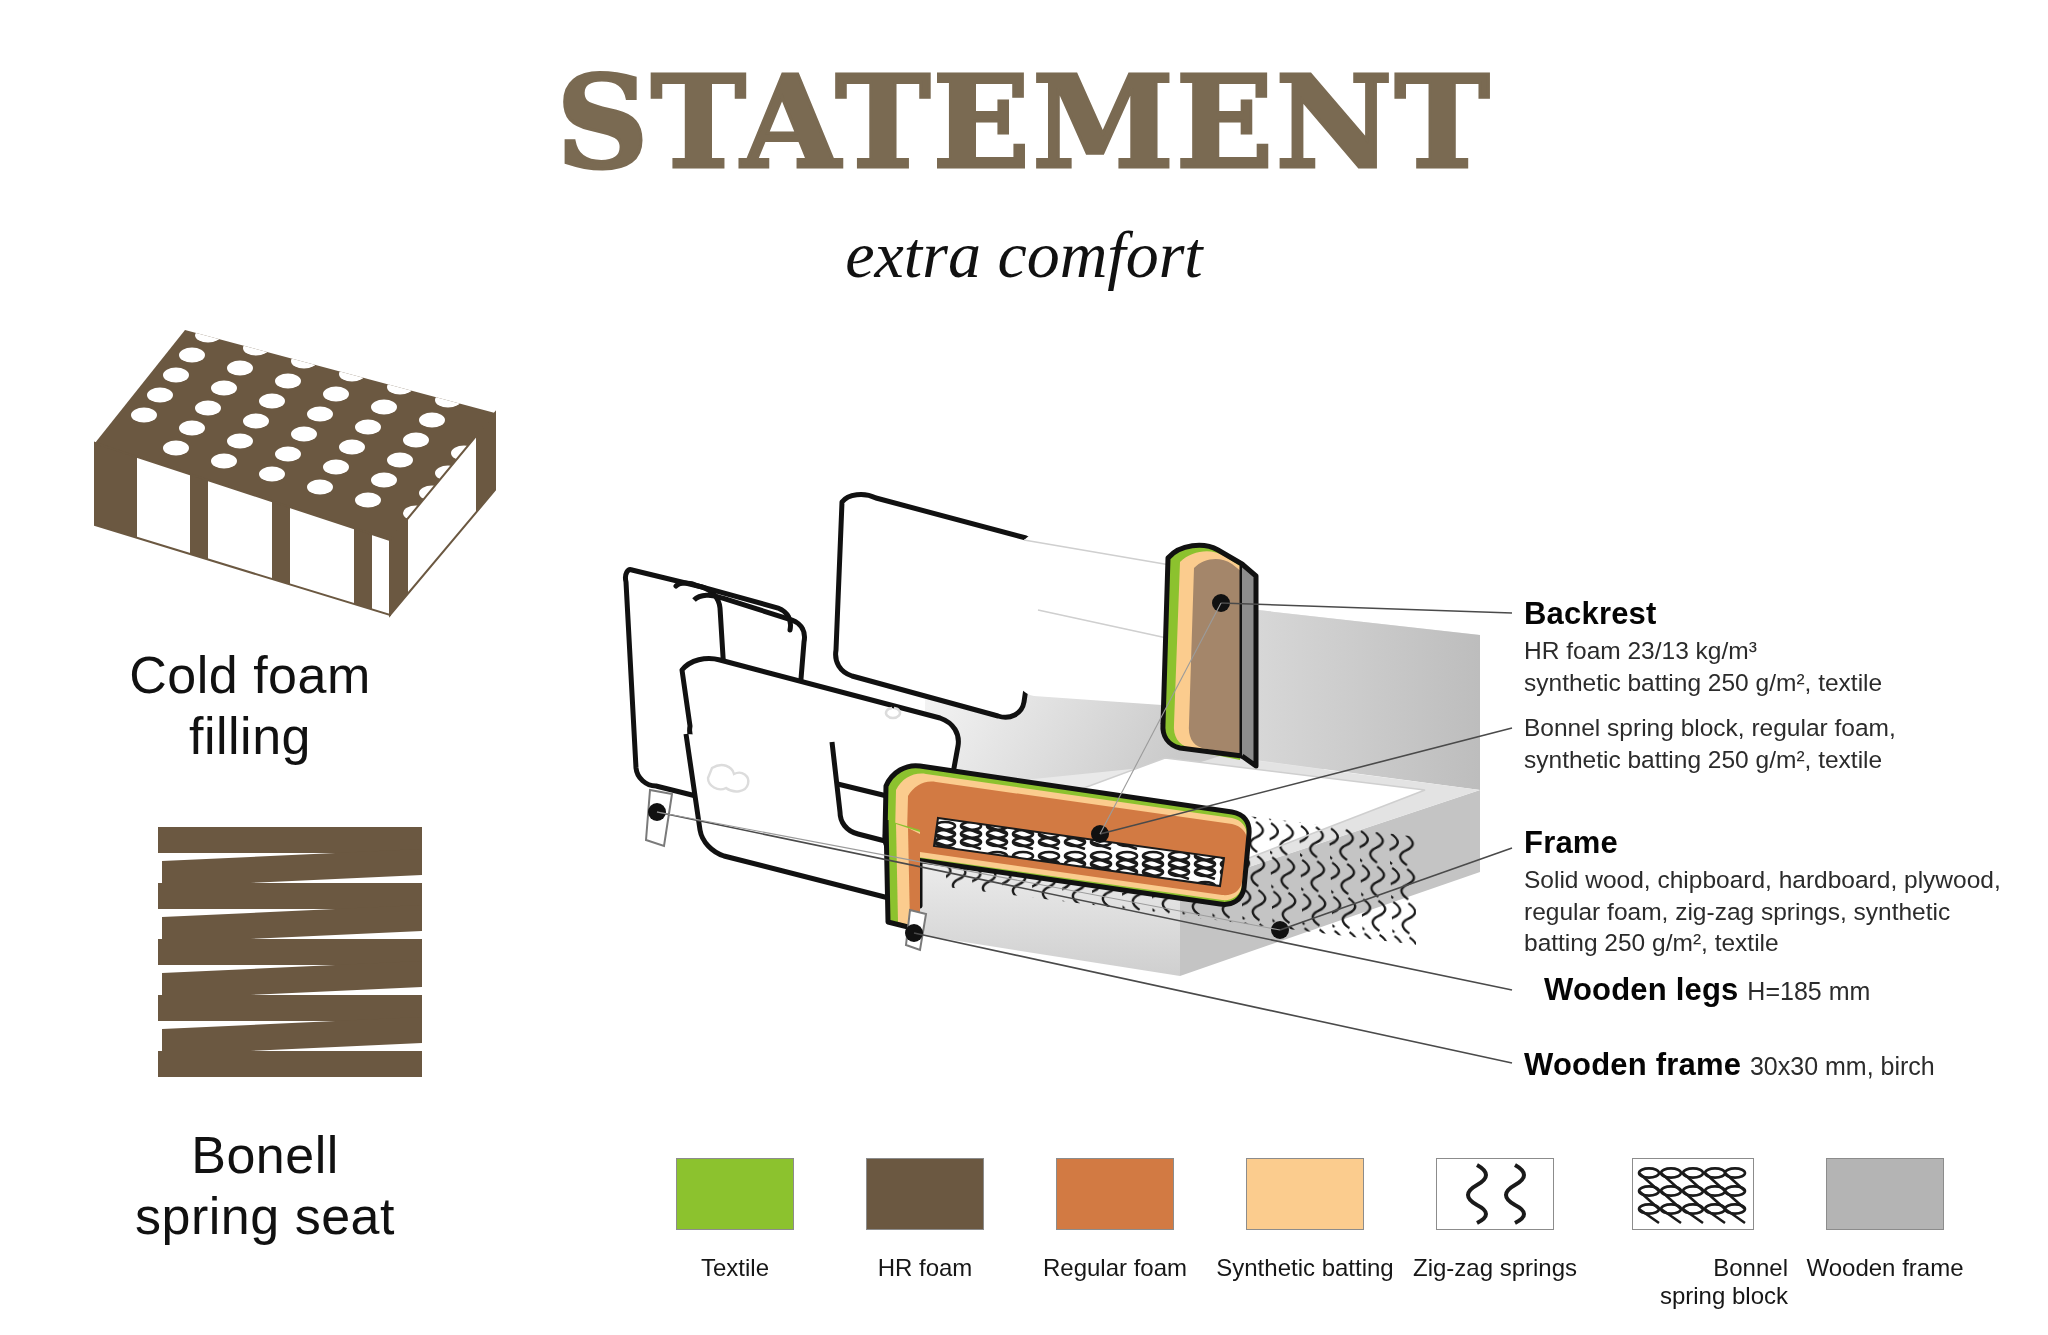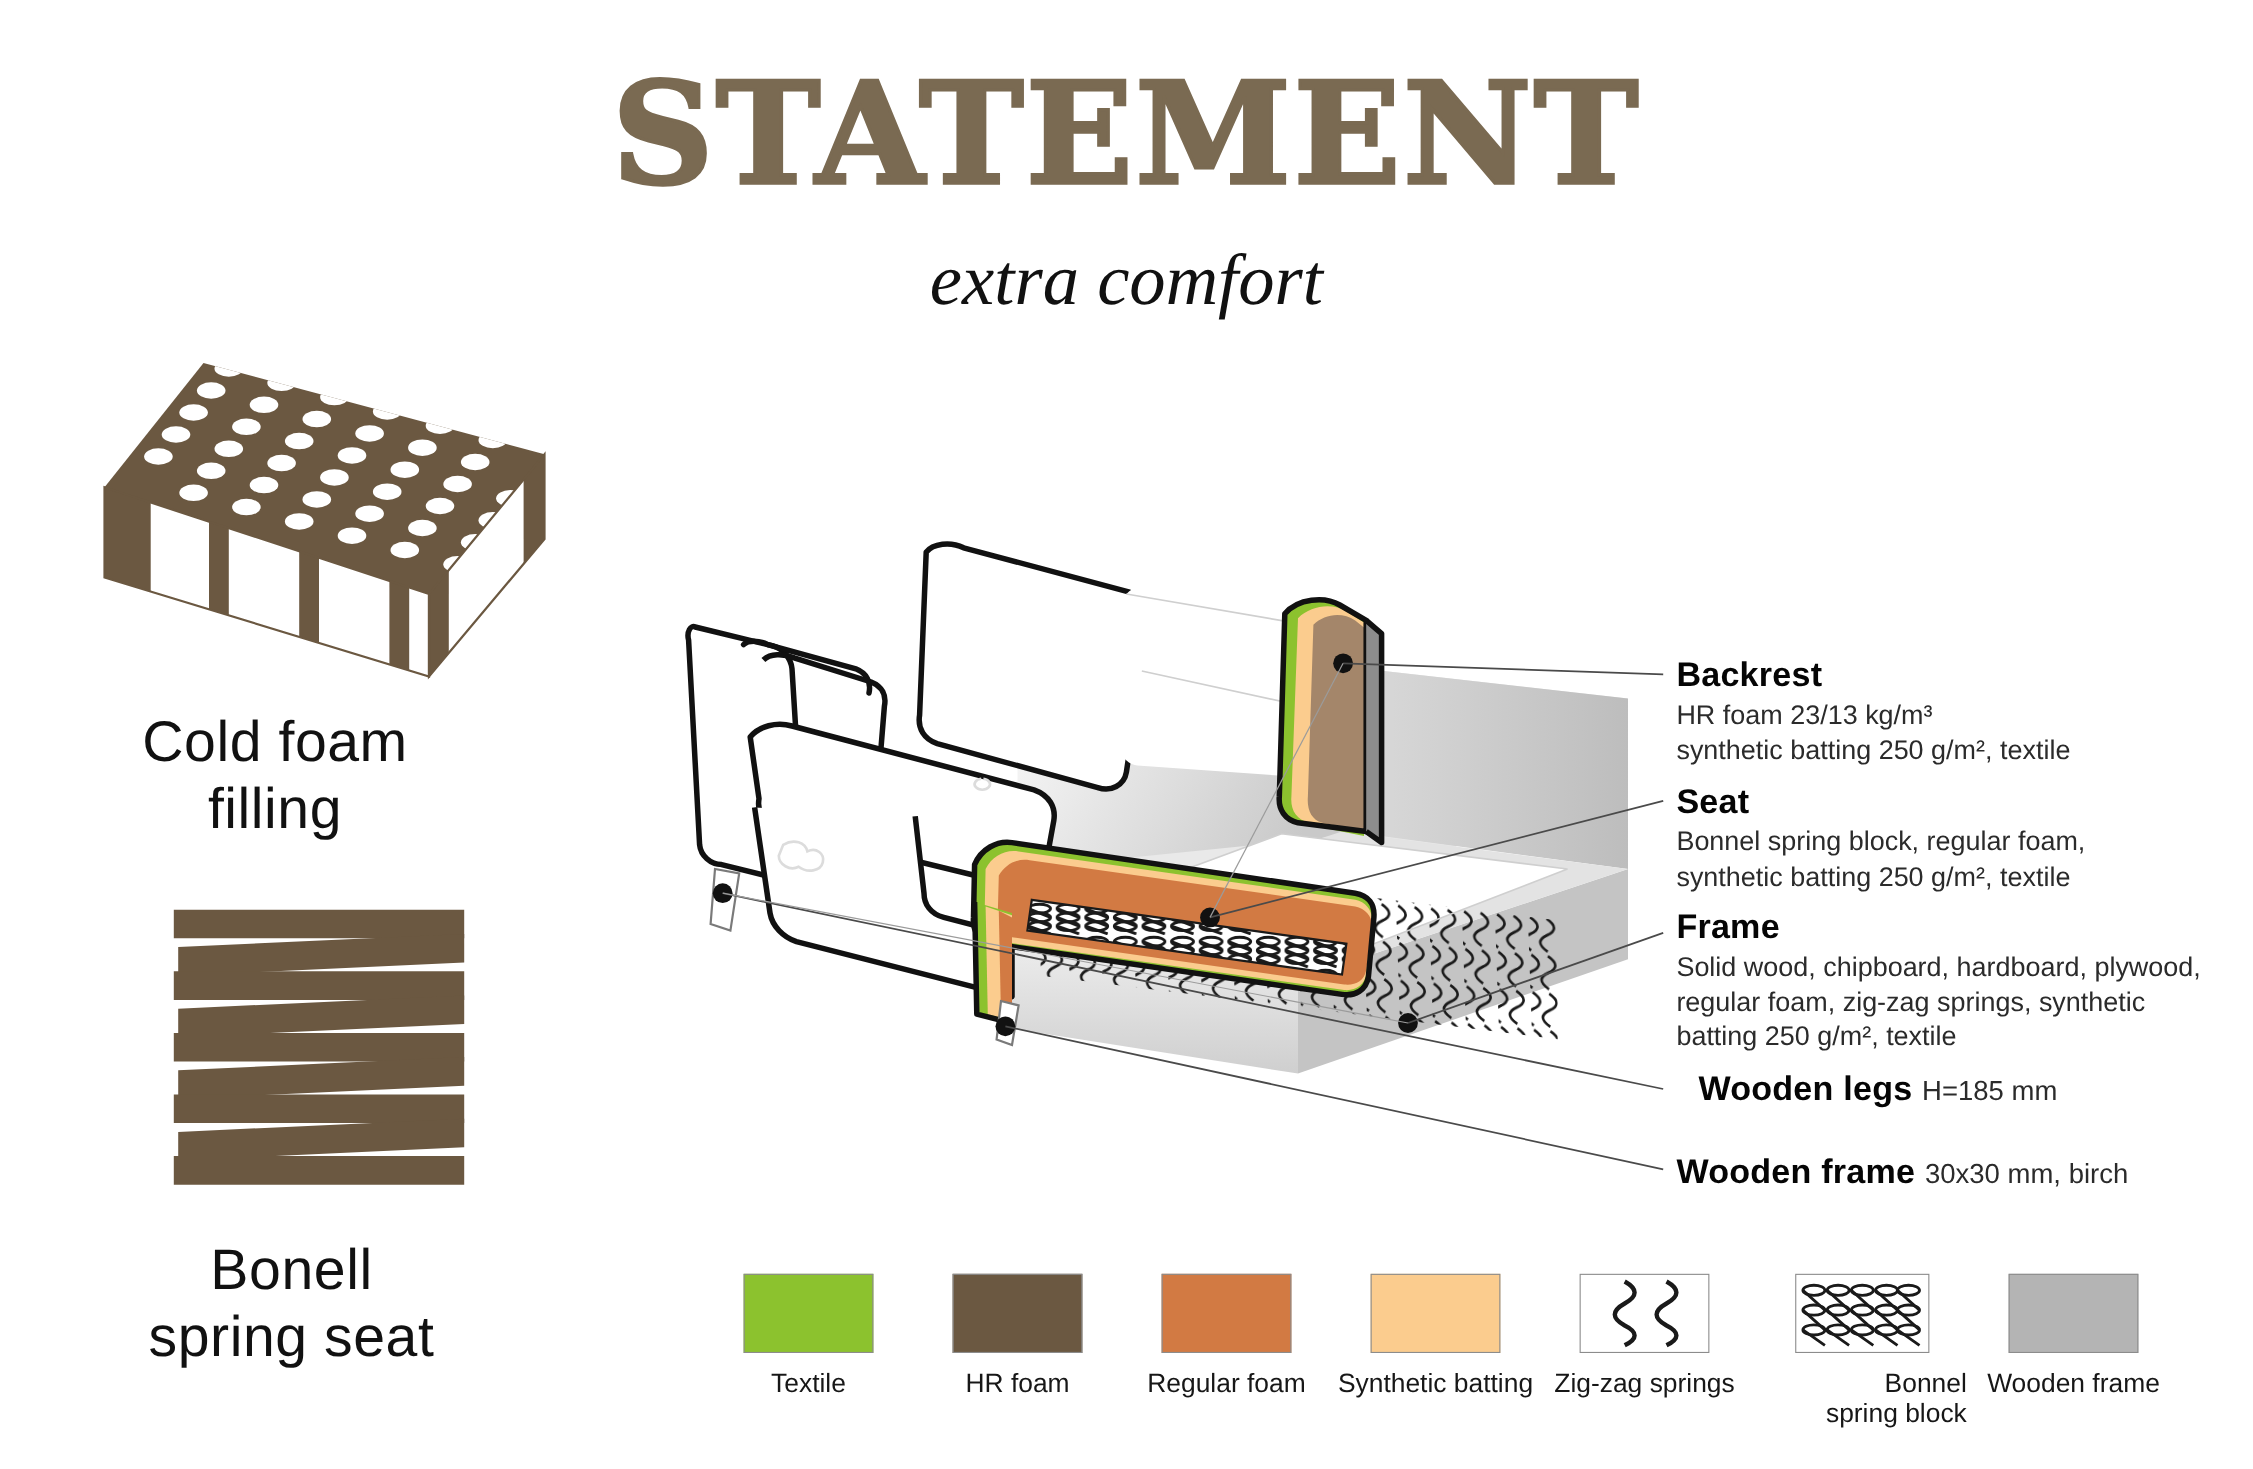--- a/index.html
+++ b/index.html
@@ -57,21 +57,21 @@
   #co-legs    {left:1524px;top:973px;margin-left:20px;}
   #co-wframe  {left:1524px;top:1048px;}
 
   #leaders{position:absolute;left:0;top:0;width:2048px;height:1335px;}
 
   
   #legend{position:absolute;left:640px;top:1158px;width:1400px;height:145px;}
   .lg{position:absolute;text-align:center;width:190px;}
   .lg .sw{width:118px;height:72px;margin:0 auto;box-sizing:border-box;border:1px solid #8c8c8c;}
   .lg .lb{
-    margin-top:14px;font-family:"Liberation Sans",sans-serif;
+    margin-top:24px;font-family:"Liberation Sans",sans-serif;
     font-weight:400;font-size:24px;color:#171717;line-height:1.18;
   }
   .lg.wide .sw{width:122px;}
 </style>
 </head>
 <body>
 
 <div class="stage">
 
   <div id="title">STATEMENT</div>
@@ -334,21 +334,20 @@
 
   <div class="callout" id="co-backrest">
     <div class="hd">Backrest</div>
     <div class="bd">
       <div>HR foam 23/13 kg/m³</div>
       <div>synthetic batting 250 g/m², textile</div>
     </div>
   </div>
 
   <div class="callout" id="co-seat">
-    <div class="hd">Seat</div>
     <div class="bd">
       <div>Bonnel spring block, regular foam,</div>
       <div>synthetic batting 250 g/m², textile</div>
     </div>
   </div>
 
   <div class="callout" id="co-frame">
     <div class="hd">Frame</div>
     <div class="bd">
       <div>Solid wood, chipboard, hardboard, plywood,</div>

